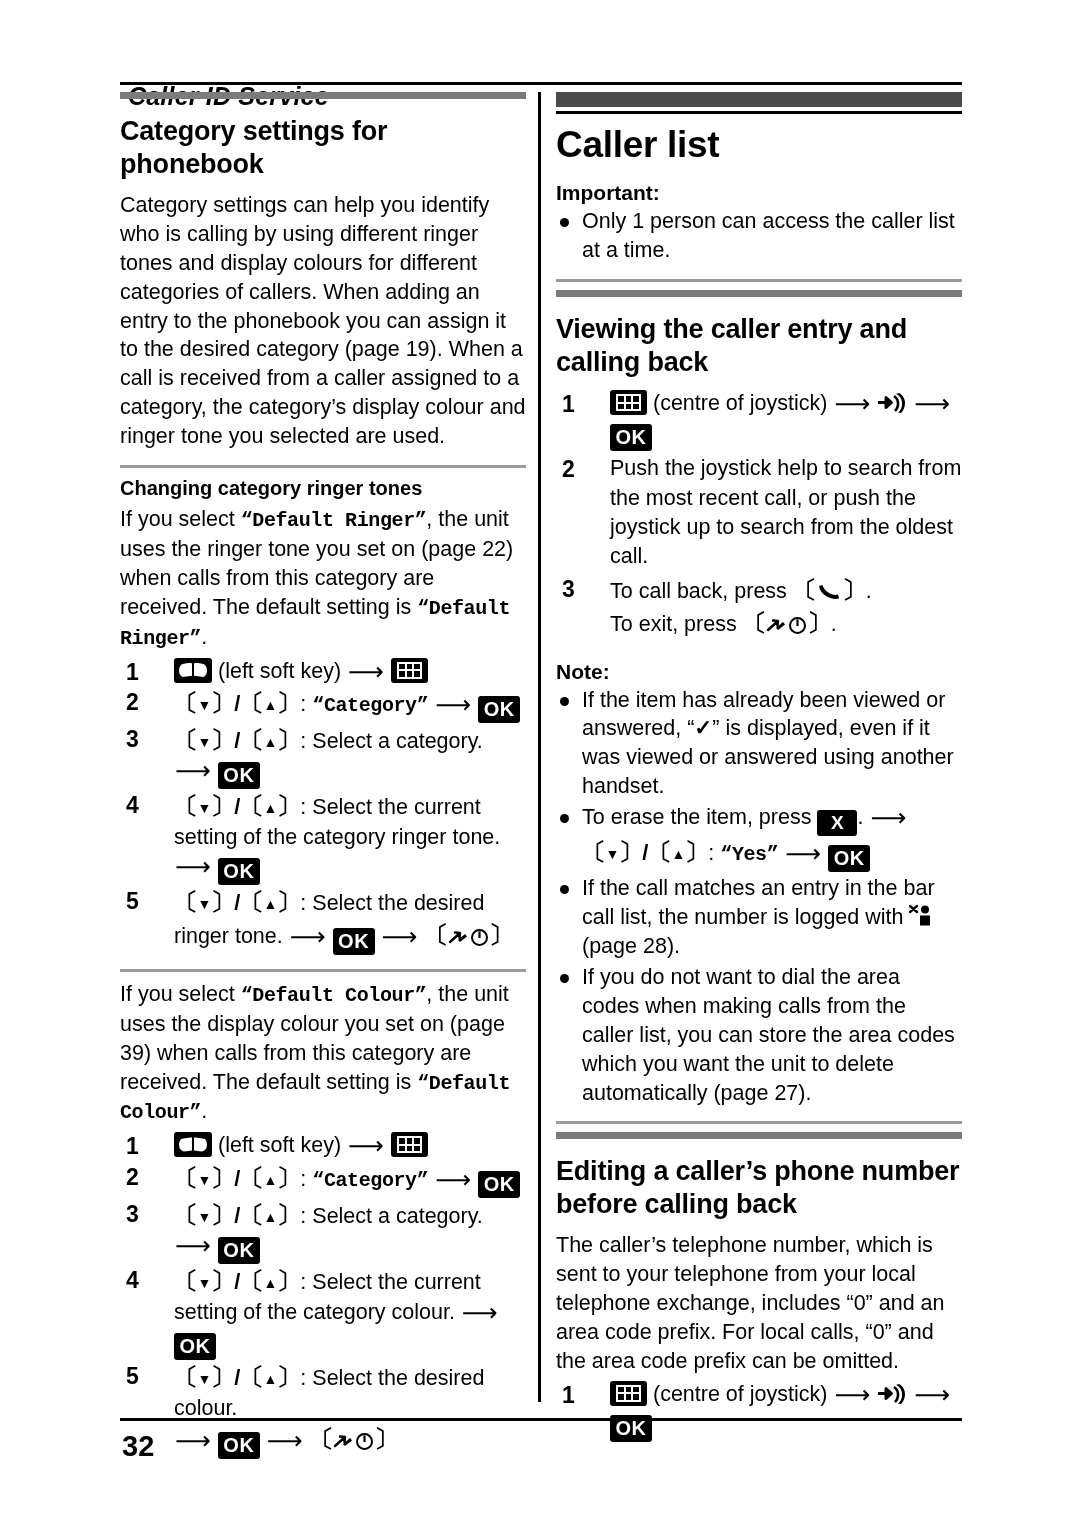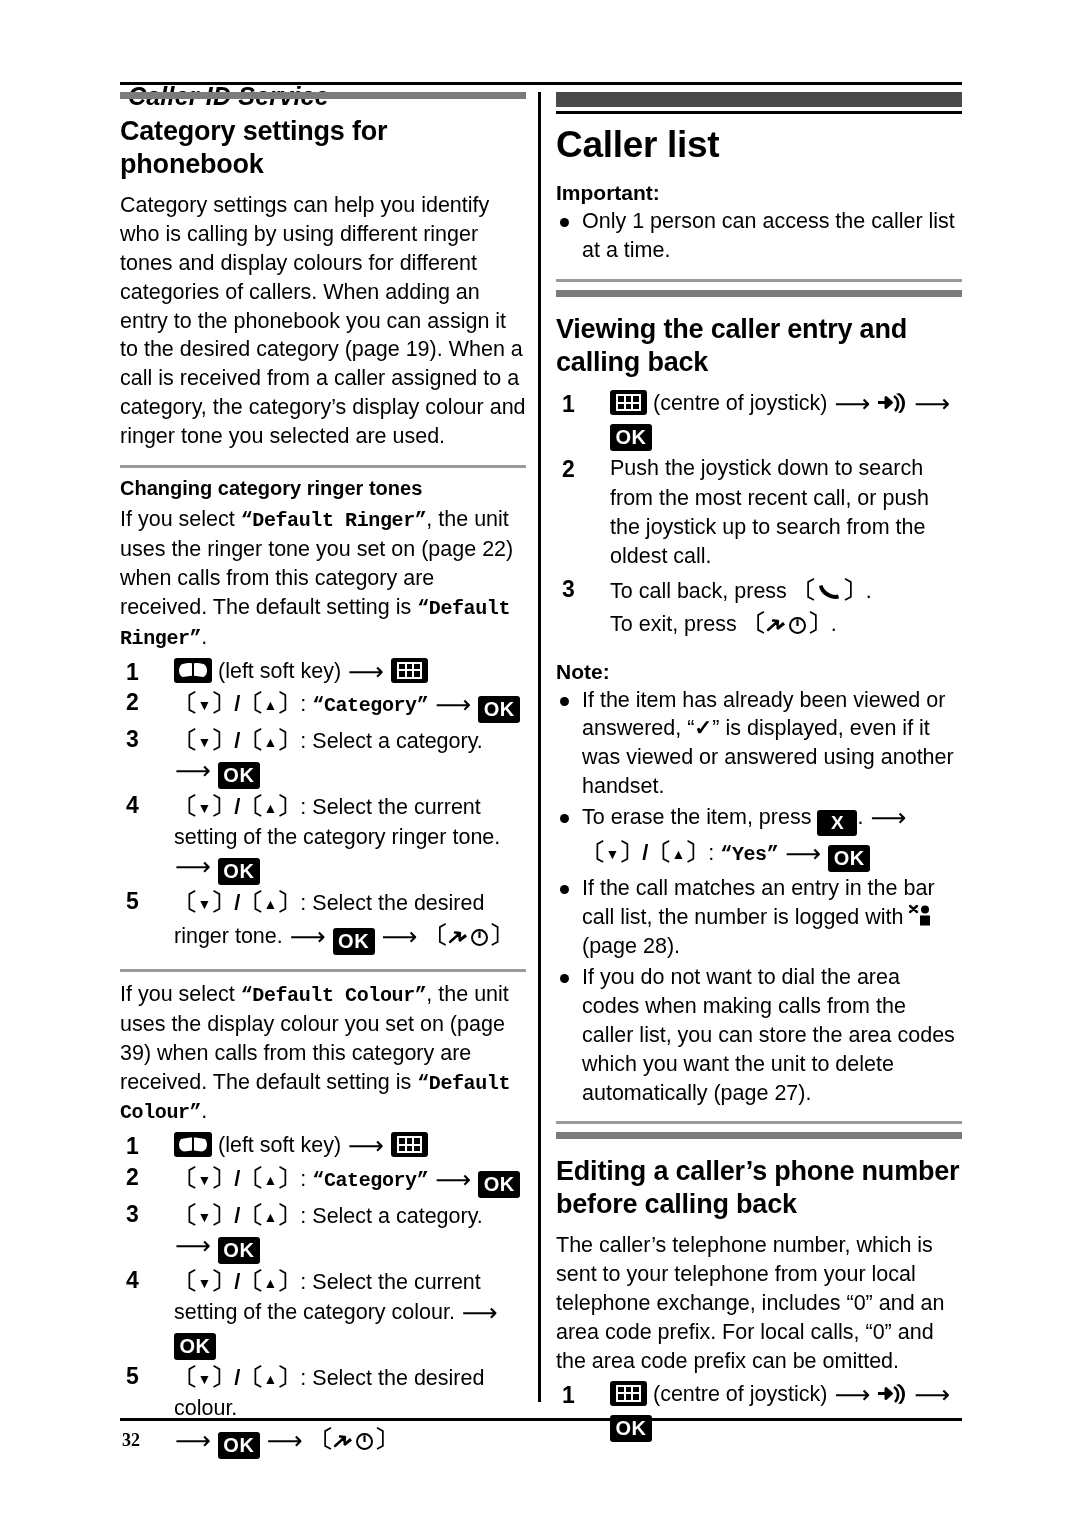--- a/index.html
+++ b/index.html
@@ -265,23 +265,23 @@
     left: 120px;
     top: 1418px;
     width: 842px;
     height: 3px;
     background: #000;
   }
   .page-num {
     position: absolute;
     left: 122px;
     top: 1430px;
-    font-size: 18px;
-    font-weight: bold;
-    font-family: Liberation Serif, serif;
+    font-size: 29px;
+    font-weight: bold;
+    font-family: Liberation Sans, sans-serif;
   }
 
   .nowrap { white-space: nowrap; }
 </style>
 </head>
 <body>
 
 <div class="page">
 
   <div class="running-head">Caller ID Service</div>
@@ -434,21 +434,21 @@
         <svg class="glyph-svg" width="30" height="22" viewBox="0 0 30 22">
             <path d="M1 10.5 L13 10.5 M9 5.5 L14.5 10.5 L9 15.5 Z" stroke="#000" stroke-width="3" fill="#000" stroke-linejoin="round"></path>
             <path d="M19 2 C23.5 4, 25.5 8, 25 13 C24.7 16.5, 23 19, 21 20.5 L24 21 C26.5 18.5, 28 15, 28 11 C28 6.5, 25.5 3, 22 1 Z" fill="#000"></path>
             <path d="M17 4 C20 6, 21.5 9, 21 13 C20.7 15.5, 19.5 17.5, 18 19" stroke="#000" stroke-width="2.6" fill="none"></path>
           </svg>
         <span class="arrow">⟶</span><br>
         <span class="key key-ok">OK</span>
       </li>
       <li>
         <span class="num">2</span>
-        <span>Push the joystick down to search from the most recent call, or push the joystick up to search from the oldest call.</span>
+        <span>Push the joystick help to search from the most recent call, or push the joystick up to search from the oldest call.</span>
       </li>
       <li>
         <span class="num">3</span>
         <span>To call back, press </span><span class="hw nowrap"><span class="brk">〔</span><svg class="glyph-svg" width="26" height="19" viewBox="0 0 26 19">
               <path d="M3 3 C3.5 6.5, 6 10.5, 10 13 C14.5 15.8, 20 16.5, 23 15.5 L22 11.5 C19 12.5, 15 11.5, 11.5 9 C8.5 6.8, 7 4.5, 6.5 2 Z" fill="#000"></path>
             </svg><span class="brk">〕</span></span><span>.</span><br>
         <span>To exit, press </span><span class="hw nowrap"><span class="brk">〔</span><svg class="glyph-svg" width="22" height="19" viewBox="0 0 22 19">
               <path d="M2 14 L12 5 M12 5 L7 4.5 M12 5 L11.5 10" stroke="#000" stroke-width="2.4" fill="none" stroke-linecap="round"></path>
               <path d="M10 12 L17 6 L19 8.5 L12 14 Z" fill="#000"></path>
             </svg><svg class="glyph-svg" width="19" height="19" viewBox="0 0 19 19">

